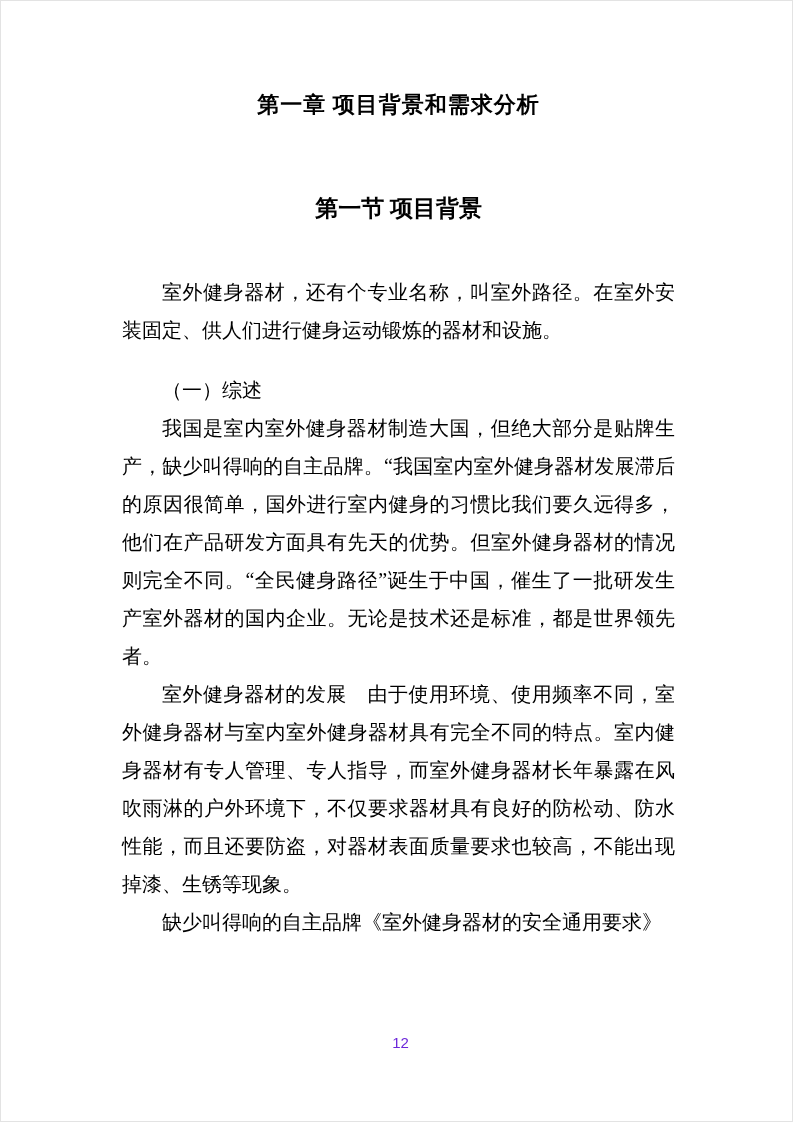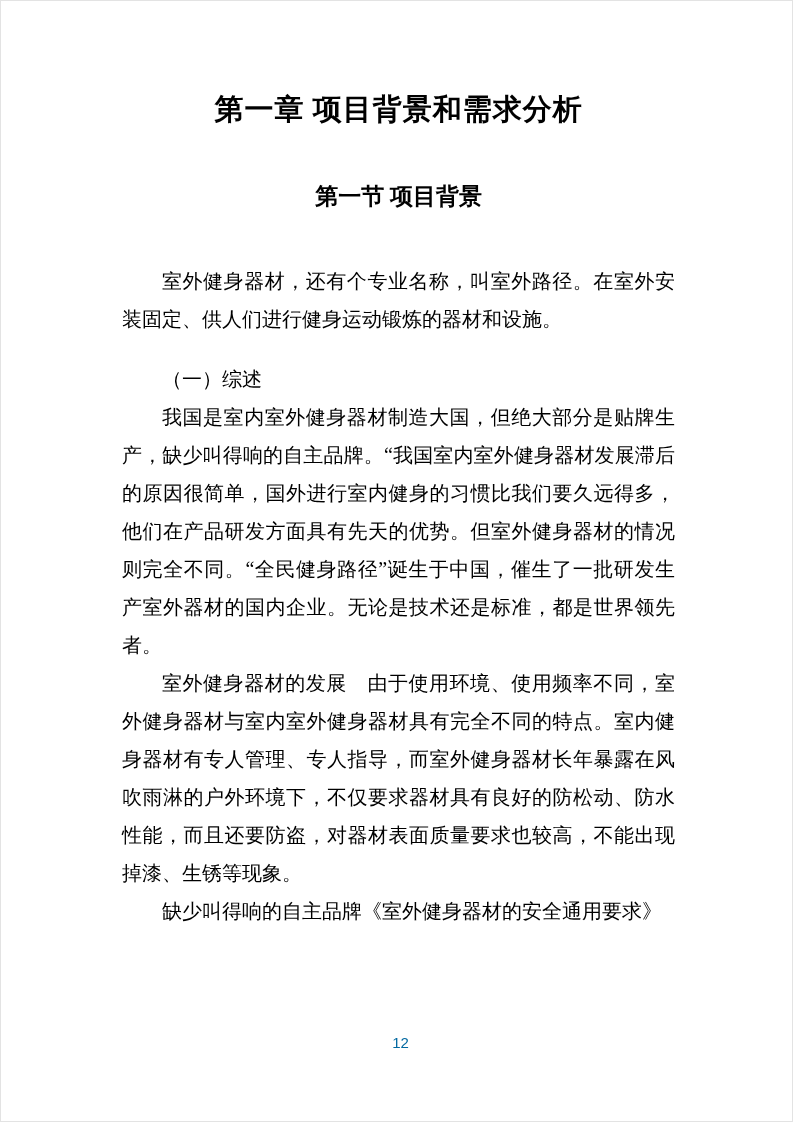--- a/index.html
+++ b/index.html
@@ -14,27 +14,27 @@
     font-family: "Liberation Serif", serif;
     color: #000000;
     overflow: hidden;
   }
   .content {
     padding: 90px 117px 0 121px;
   }
   .chapter-title {
     margin: 0;
     text-align: center;
-    font-size: 29px;
+    font-size: 22px;
     font-weight: bold;
     letter-spacing: 1px;
     line-height: 1.3;
   }
   .section-title {
-    margin: 53px 0 0 0;
+    margin: 74px 0 0 0;
     text-align: center;
     font-size: 23px;
     font-weight: bold;
     line-height: 1.3;
   }
   .body-text {
     margin-top: 50px;
     font-size: 20px;
     line-height: 38px;
     text-align: justify;
@@ -47,21 +47,21 @@
     margin-top: 22px;
   }
   .page-number {
     position: absolute;
     bottom: 70px;
     left: 8px;
     right: 0;
     text-align: center;
     font-size: 15px;
     font-family: "Liberation Sans", sans-serif;
-    color: #0369a1;
+    color: #6d28d9;
   }
 </style>
 </head>
 <body>
 
 <div class="page">
   <div class="content">
     <h1 class="chapter-title">第一章 项目背景和需求分析</h1>
     <h2 class="section-title">第一节 项目背景</h2>
     <div class="body-text" id="paragraphs">

